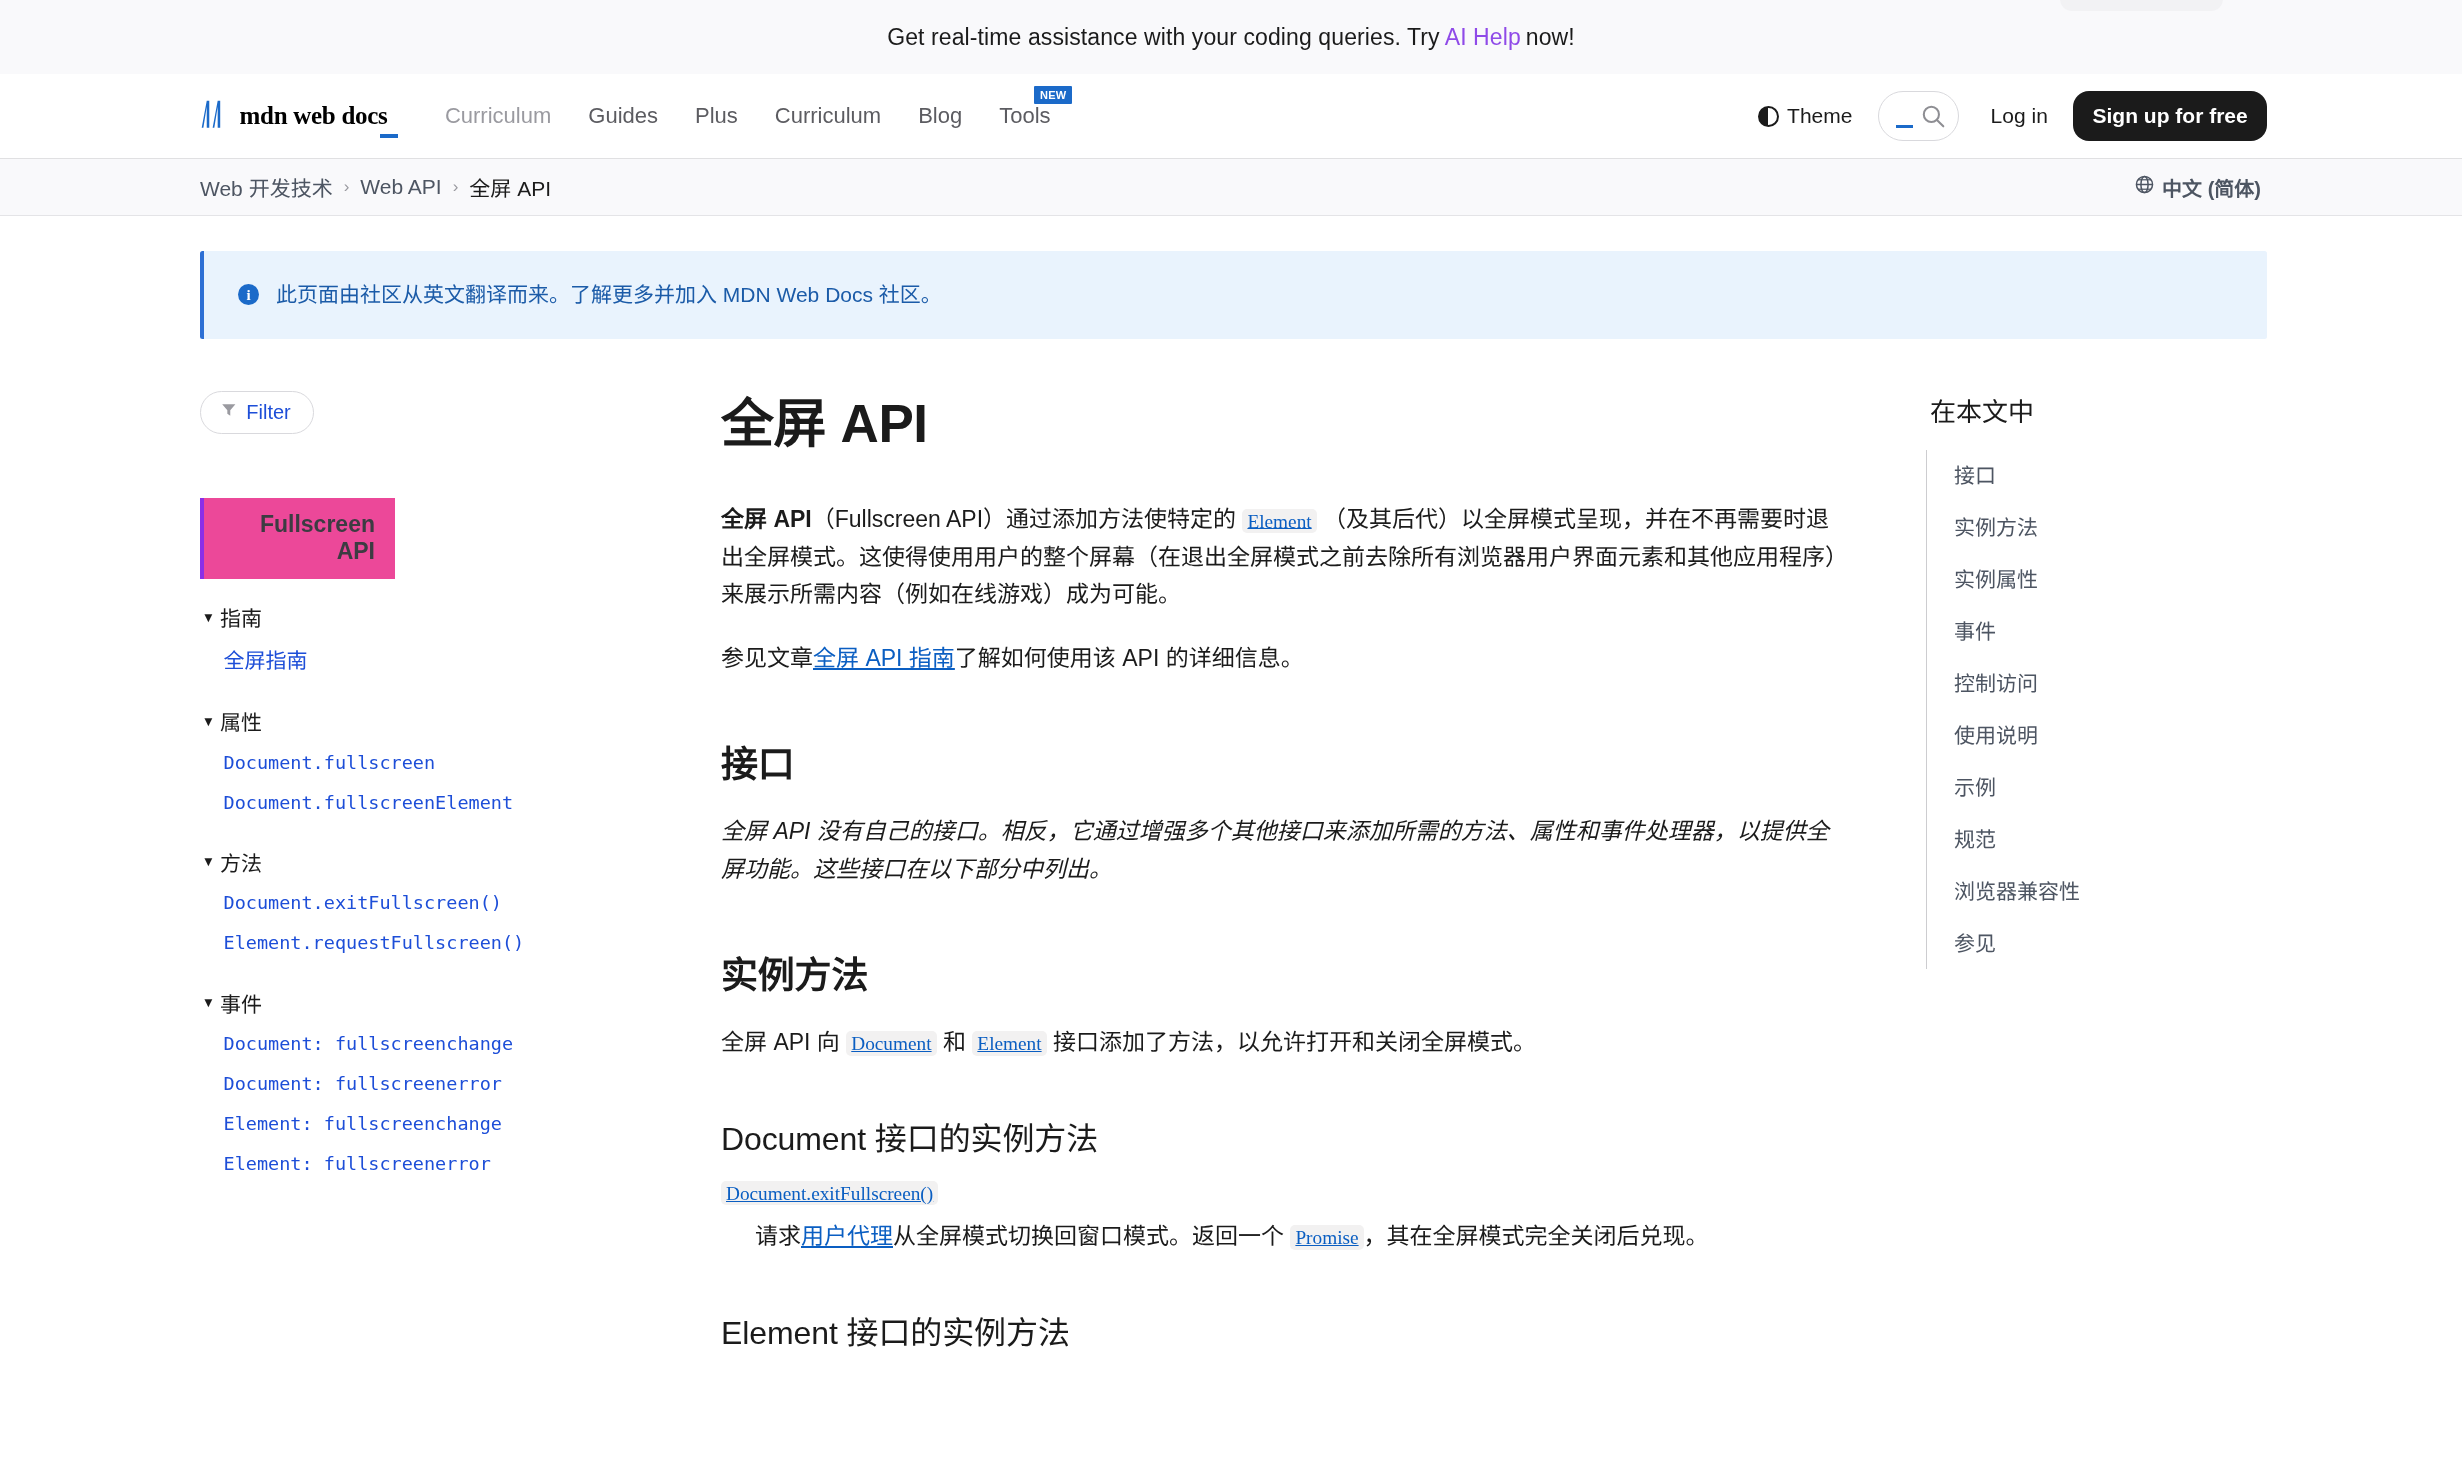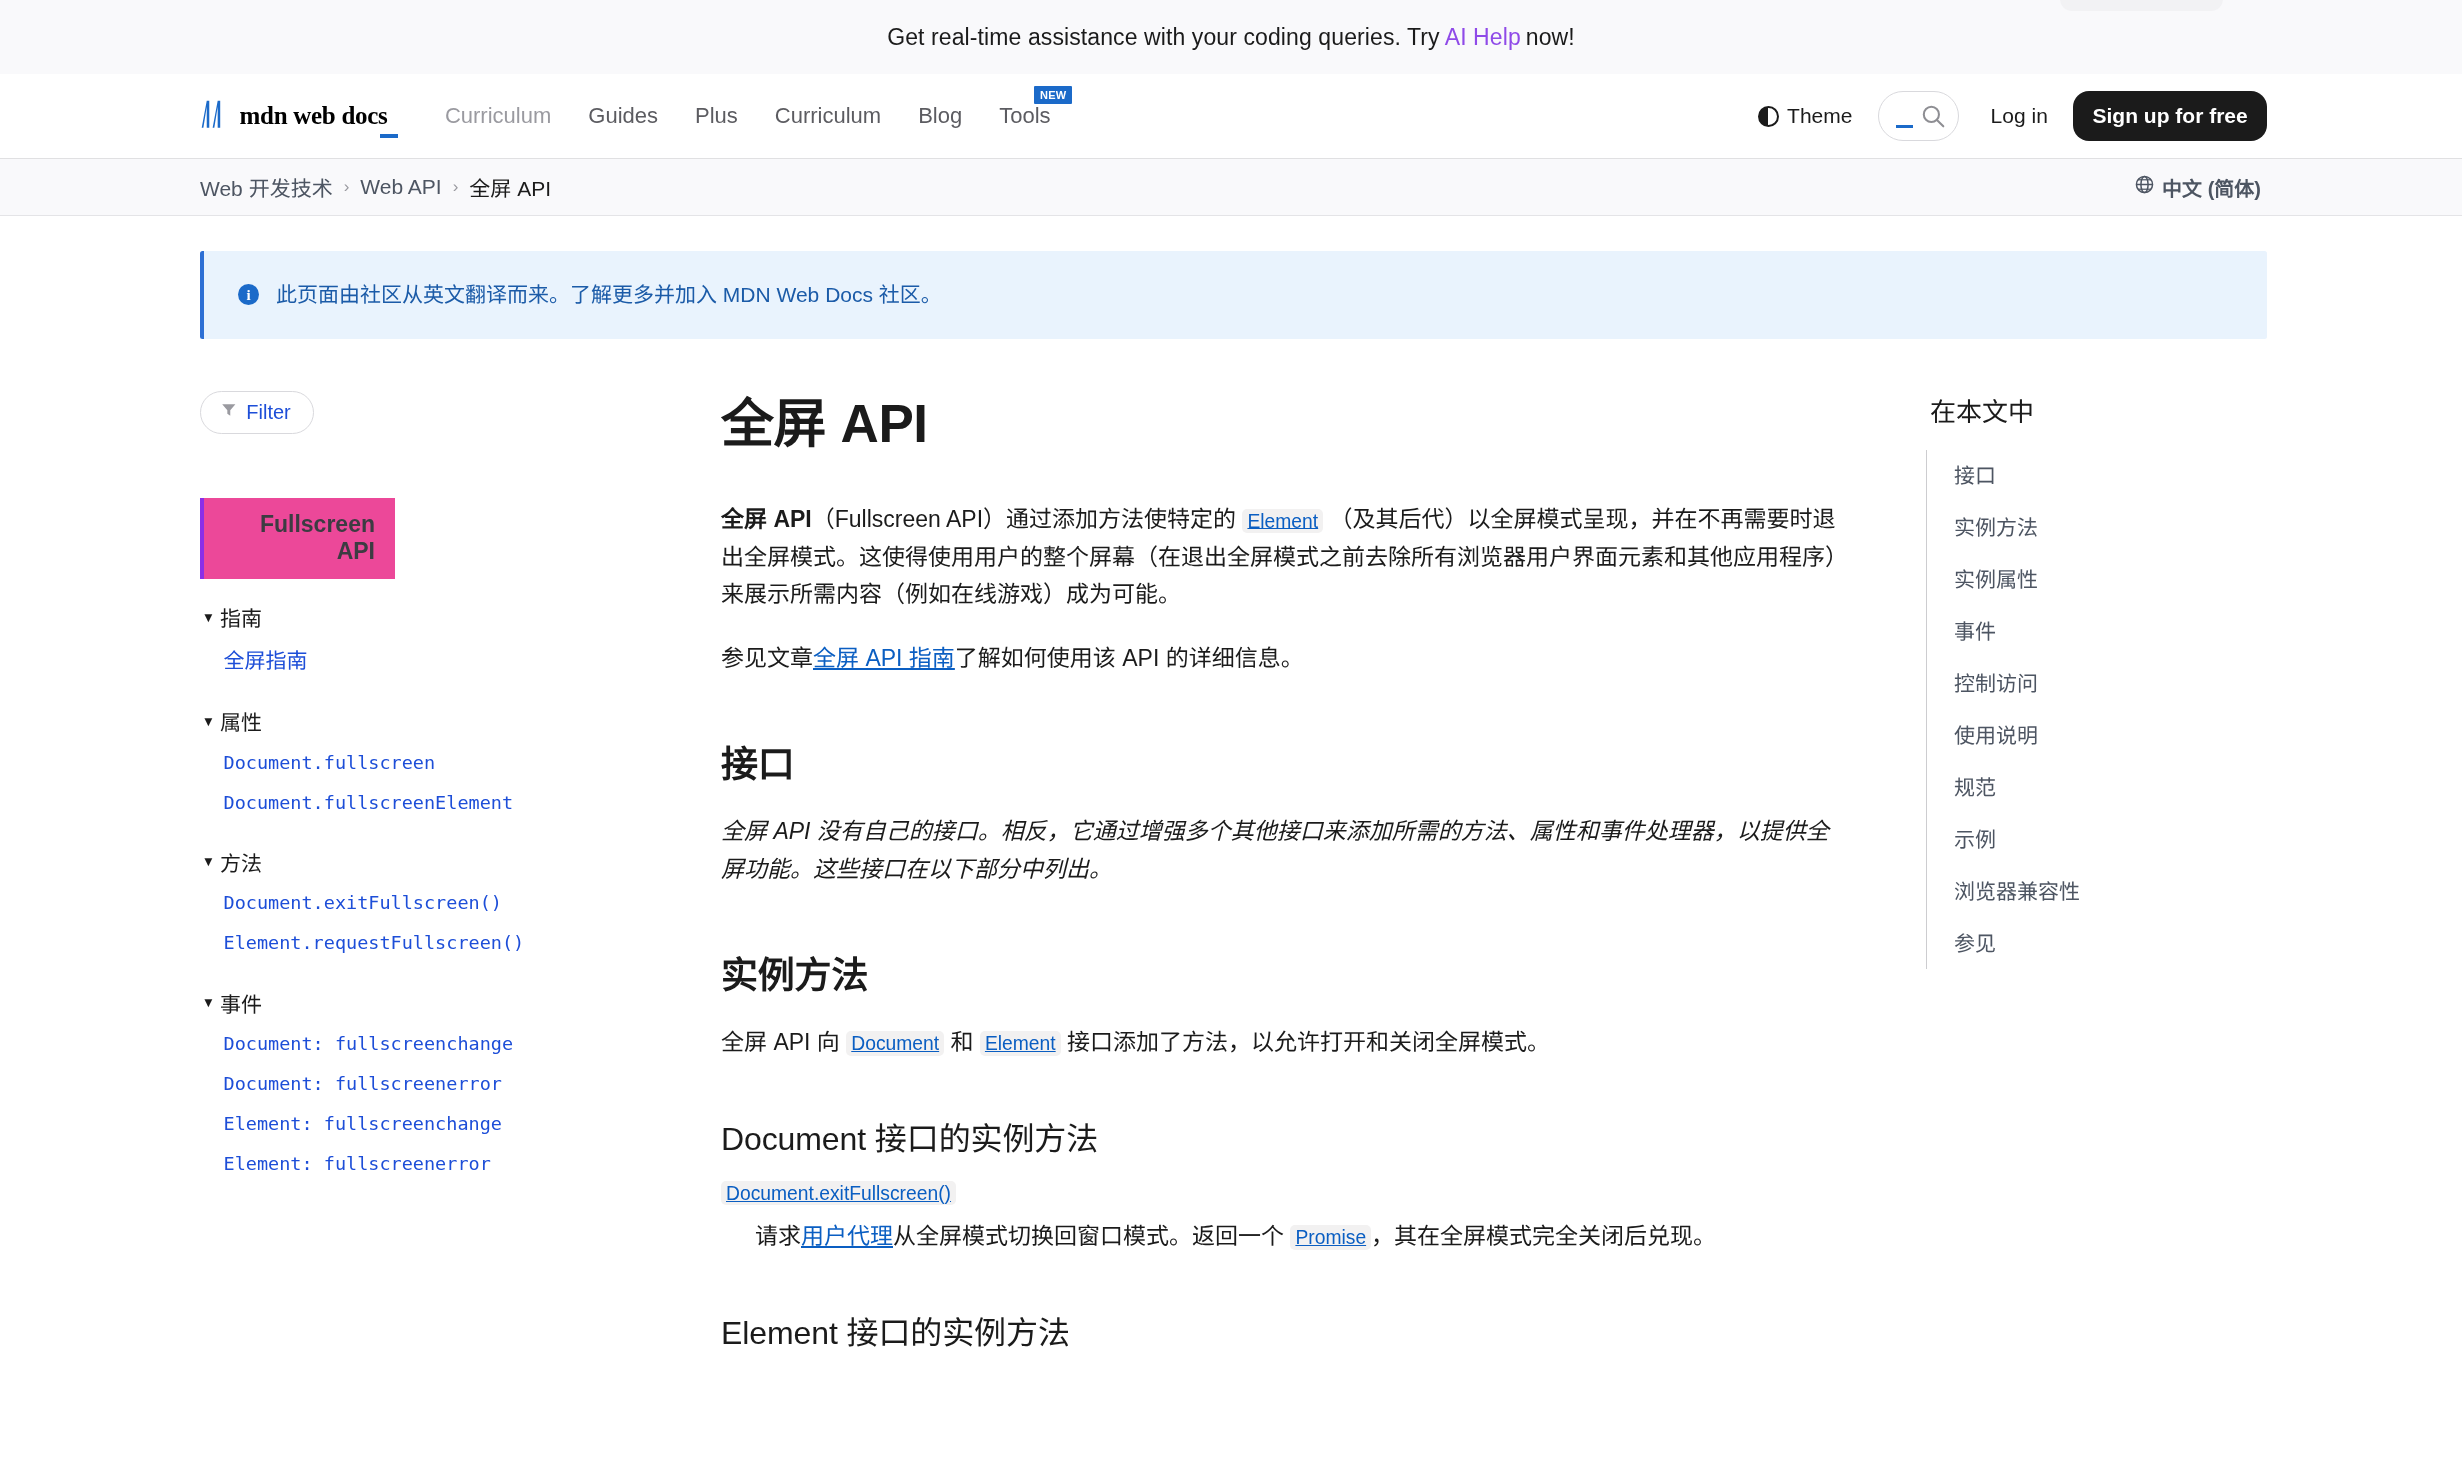--- a/index.html
+++ b/index.html
@@ -330,21 +330,21 @@
   }
   .article p {
     font-size: 23px;
     line-height: 1.62;
     margin: 0 0 27px 0;
   }
   .article p.italic { font-style: italic; }
   .article a { color: #0a5ec2; text-decoration: underline; }
   .article b, .article strong { font-weight: 700; }
   code.inline {
-    font-family: Liberation Sans, sans-serif;
+    font-family: Liberation Serif, serif;
     font-size: 19.3px;
     background: #f2f1f1;
     padding: 1.7px 5px;
     border-radius: 5px;
     color: #0a5ec2;
   }
   code.inline a { color: #0a5ec2; text-decoration: underline; }
   dl { margin: 0; }
   dt { margin: 0 0 13.4px 0; }
   dd { margin: 0 0 23.5px 34px; font-size: 23px; line-height: 1.62; }
@@ -558,24 +558,24 @@
       <li>
           <a href="#">事件</a>
         </li>
       <li>
           <a href="#">控制访问</a>
         </li>
       <li>
           <a href="#">使用说明</a>
         </li>
       <li>
+          <a href="#">示例</a>
+        </li>
+      <li>
           <a href="#">规范</a>
-        </li>
-      <li>
-          <a href="#">示例</a>
         </li>
       <li>
           <a href="#">浏览器兼容性</a>
         </li>
       <li>
           <a href="#">参见</a>
         </li>
     </ul>
   </aside>
 

